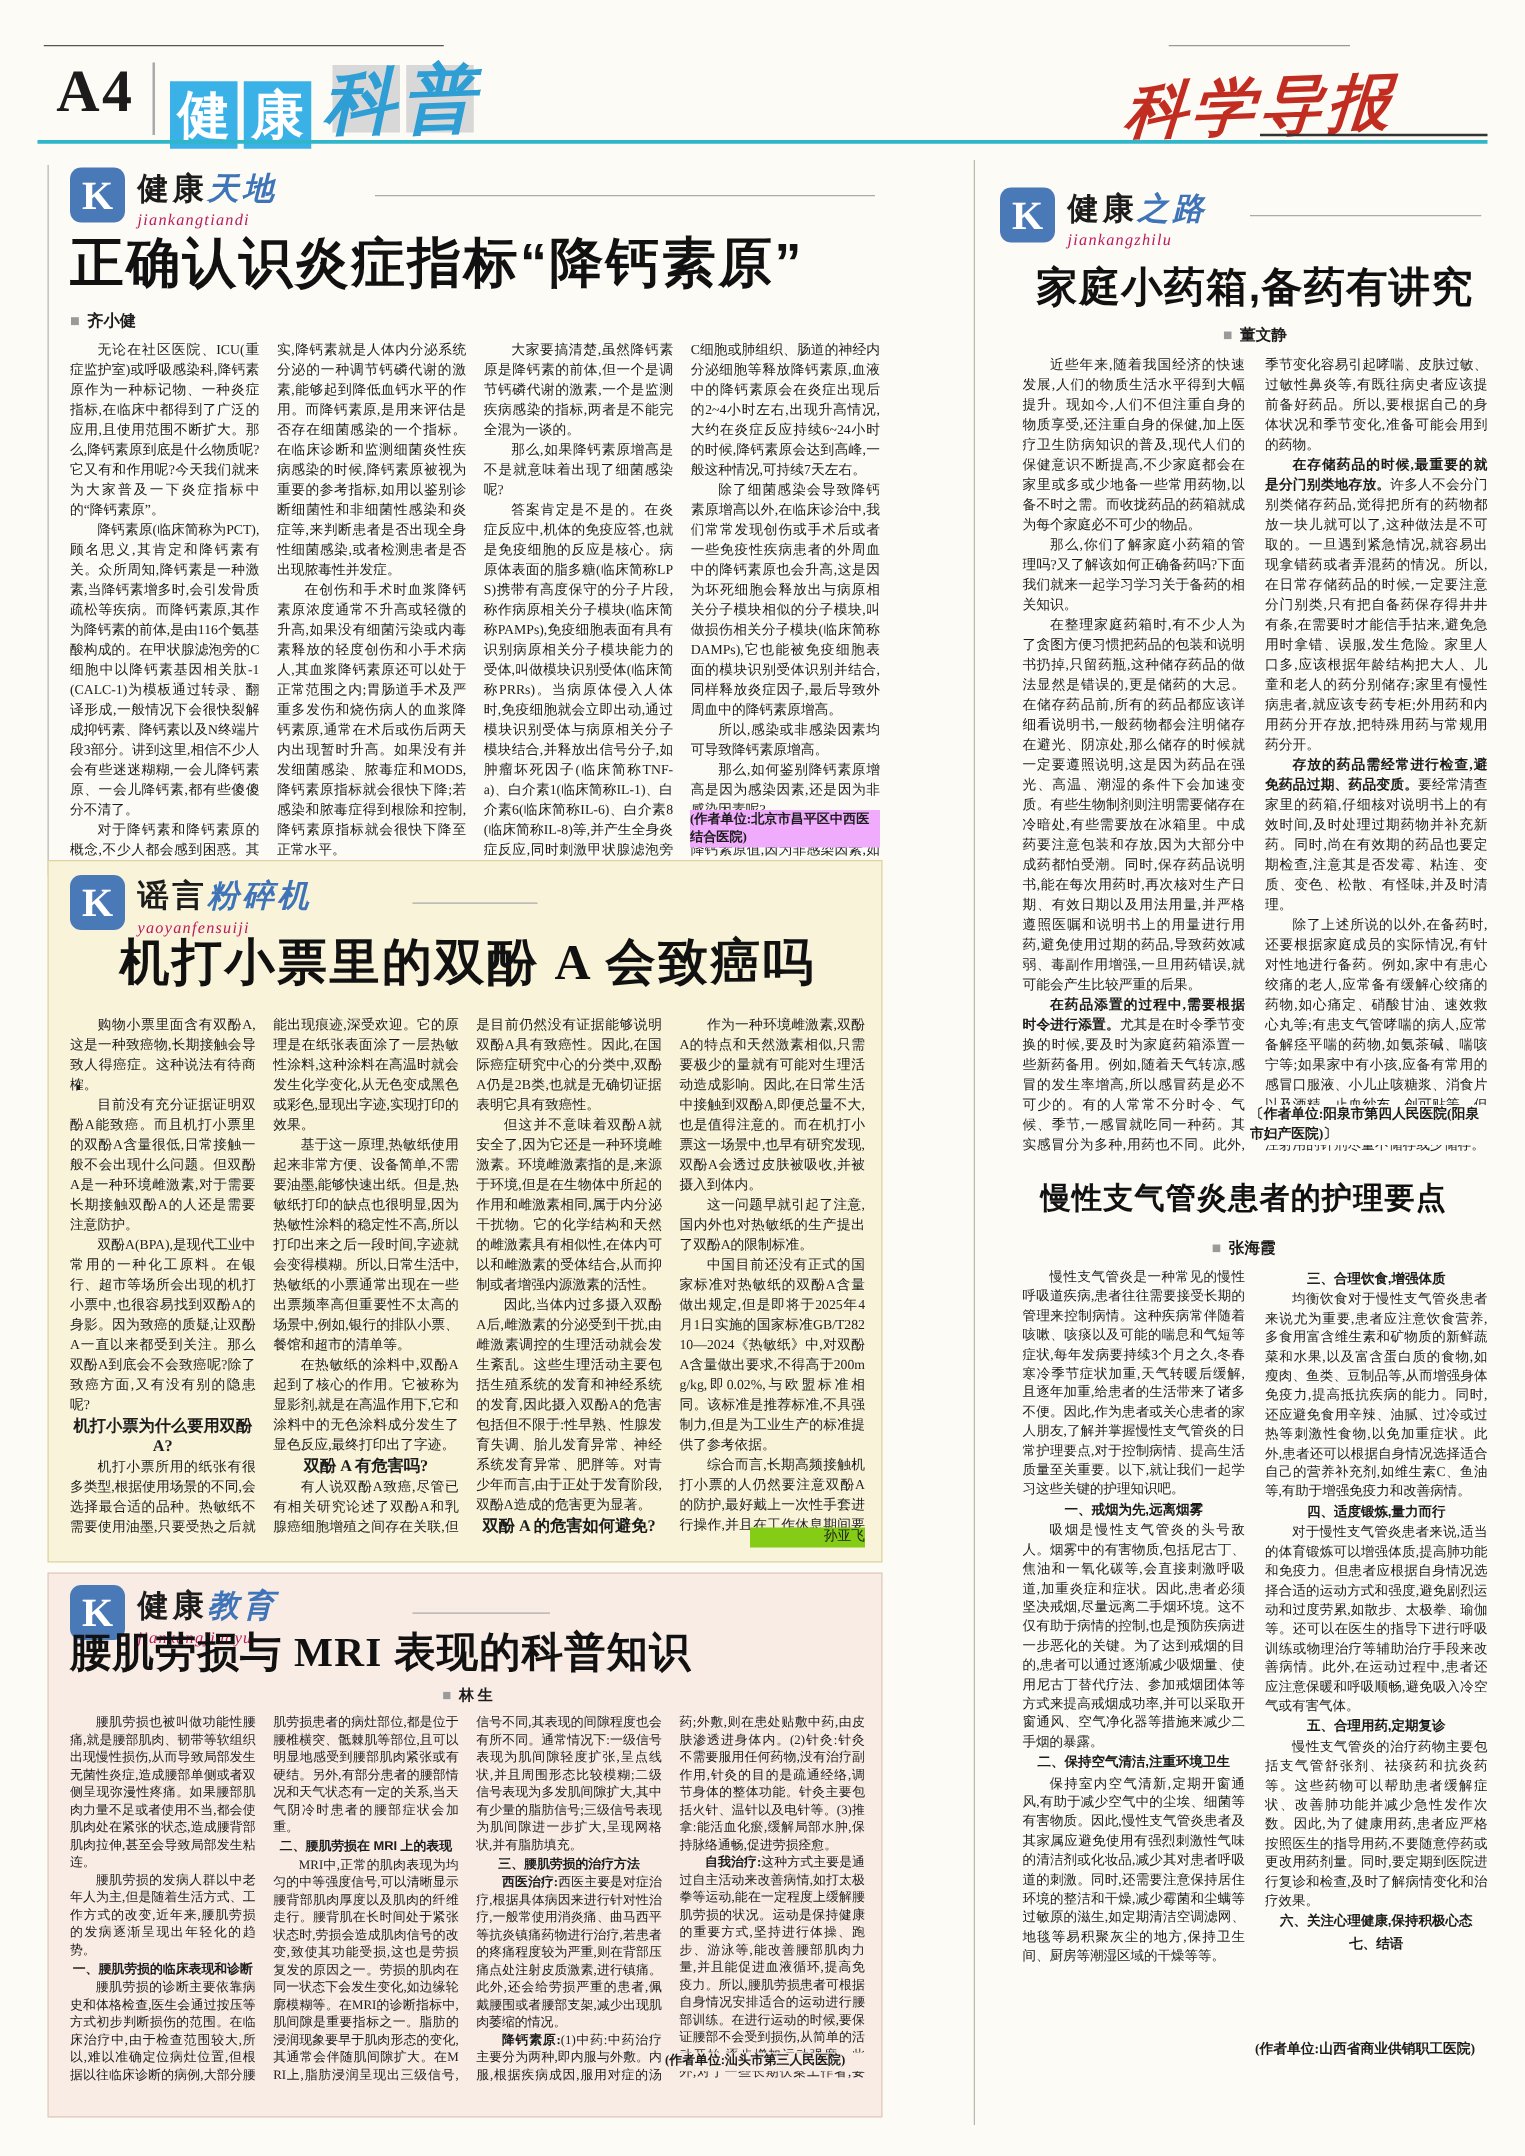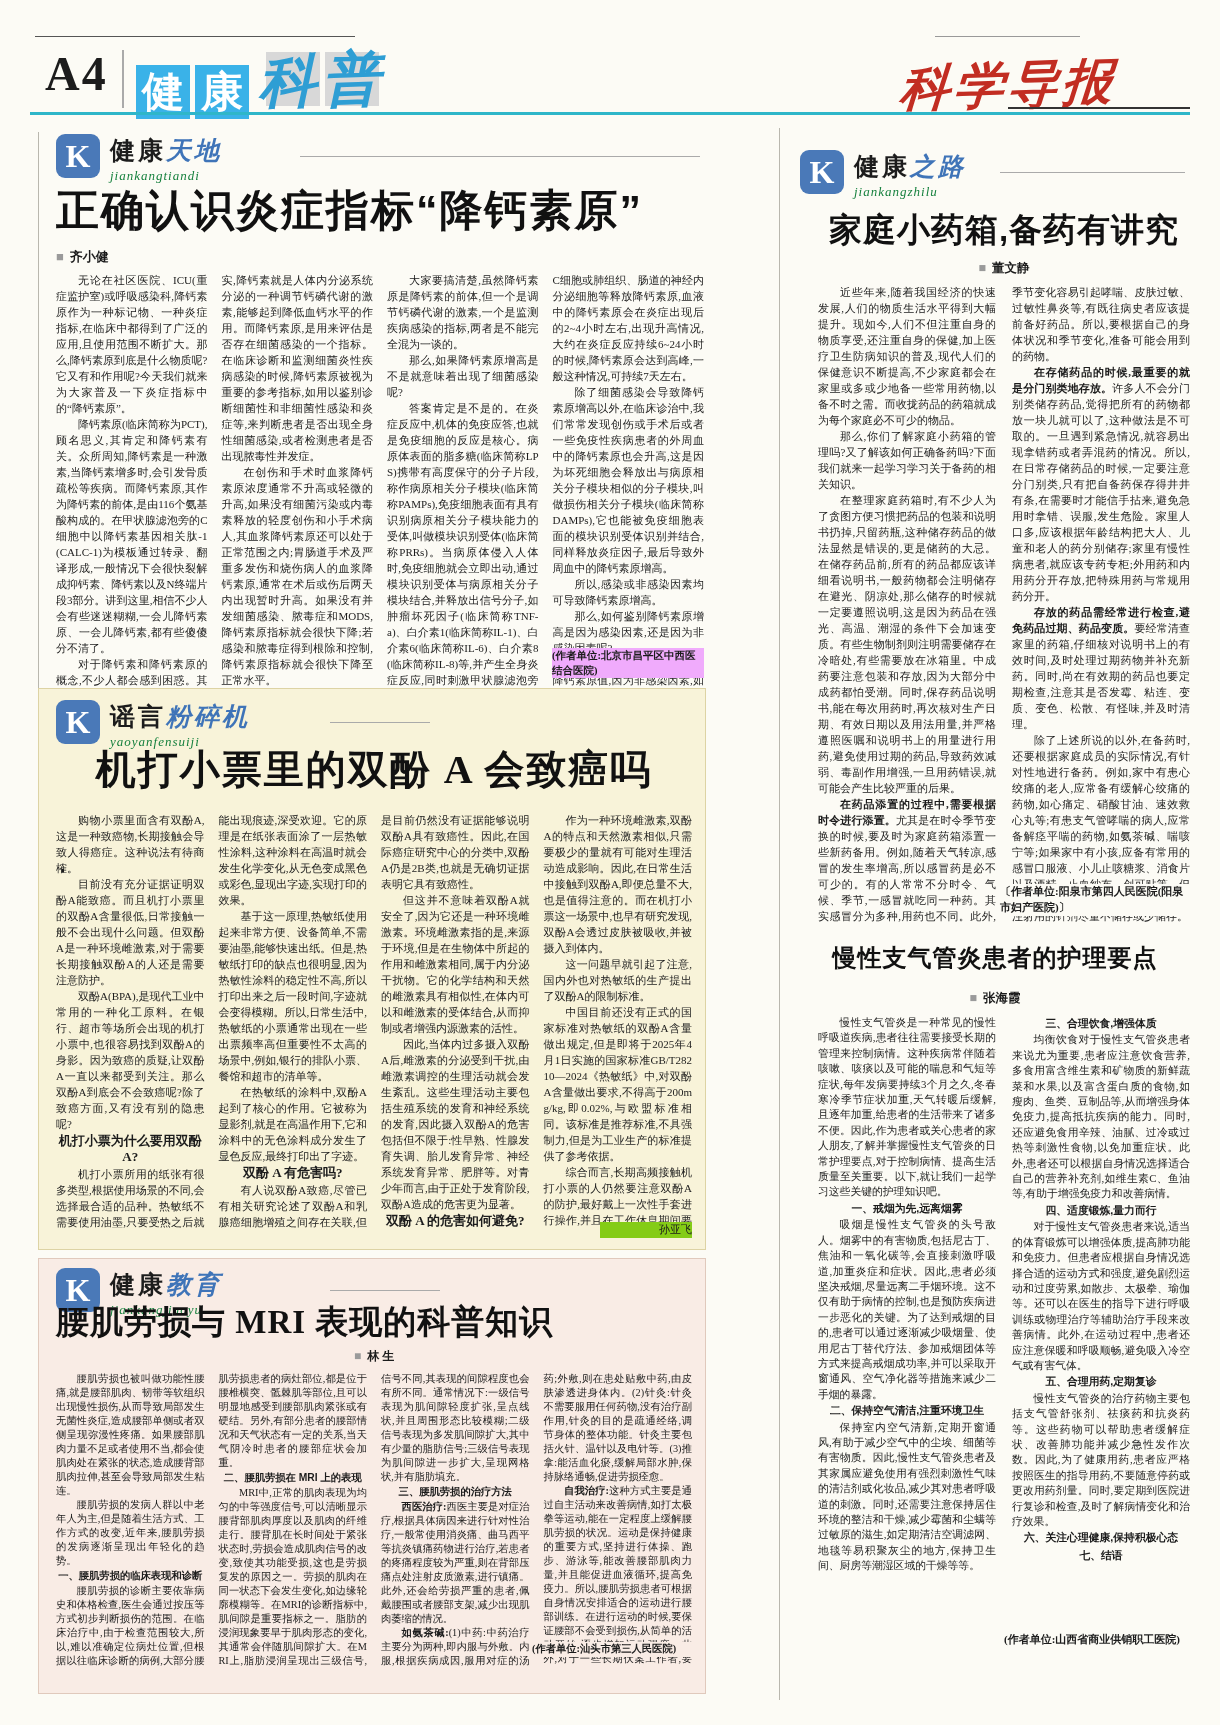--- a/index.html
+++ b/index.html
@@ -23,21 +23,21 @@
   .tealband{position:absolute;left:30px;top:112px;width:1160px;height:3px;background:#2fb6c9;}
 
   
   .badge{position:absolute;display:flex;align-items:flex-start;}
   .badge .k{width:44px;height:44px;background:#4a79b8;border-radius:9px;color:#fff;
             font-family:"Liberation Serif",serif;font-weight:bold;font-size:32px;
             display:flex;align-items:center;justify-content:center;flex:0 0 44px;}
   .badge .names{margin-left:10px;}
   .badge .nm{font-size:25px;font-weight:bold;letter-spacing:3px;white-space:nowrap;}
   .badge .nm .blue{color:#3f74b8;font-style:italic;}
-  .badge .py{font-size:13px;font-style:italic;color:#15803d;margin-top:1px;letter-spacing:1px;}
+  .badge .py{font-size:13px;font-style:italic;color:#be185d;margin-top:1px;letter-spacing:1px;}
 
   .headline-sans{font-family:"Liberation Sans","DejaVu Sans",sans-serif;font-weight:bold;color:#111;white-space:nowrap;}
   .headline-serif{font-family:"Liberation Serif",serif;font-weight:bold;color:#111;white-space:nowrap;}
   .byline{font-size:13px;font-weight:bold;white-space:nowrap;}
   .byline .sq{color:#9a9a9a;margin-right:6px;}
 
   .bodytext{column-gap:14px;text-align:justify;word-break:break-all;overflow:hidden;}
   .bodytext p{margin:0;}
   .para{text-indent:2em;}
   .subhead{text-indent:0;text-align:center;font-weight:bold;font-family:"Liberation Sans",sans-serif;padding:1px 0;}
@@ -200,18 +200,18 @@
 
   <div class="abs bodytext c-art5" style="left:56px;top:1372px;width:636px;height:300px;column-count:4;">
       <p class="para">腰肌劳损也被叫做功能性腰痛,就是腰部肌肉、韧带等软组织出现慢性损伤,从而导致局部发生无菌性炎症,造成腰部单侧或者双侧呈现弥漫性疼痛。如果腰部肌肉力量不足或者使用不当,都会使肌肉处在紧张的状态,造成腰背部肌肉拉伸,甚至会导致局部发生粘连。</p>
       <p class="para">腰肌劳损的发病人群以中老年人为主,但是随着生活方式、工作方式的改变,近年来,腰肌劳损的发病逐渐呈现出年轻化的趋势。</p>
       <p class="subhead">一、腰肌劳损的临床表现和诊断</p>
       <p class="para">腰肌劳损的诊断主要依靠病史和体格检查,医生会通过按压等方式初步判断损伤的范围。在临床治疗中,由于检查范围较大,所以,难以准确定位病灶位置,但根据以往临床诊断的病例,大部分腰肌劳损患者的病灶部位,都是位于腰椎横突、骶棘肌等部位,且可以明显地感受到腰部肌肉紧张或有硬结。另外,有部分患者的腰部情况和天气状态有一定的关系,当天气阴冷时患者的腰部症状会加重。</p>
       <p class="subhead">二、腰肌劳损在 MRI 上的表现</p>
       <p class="para">MRI中,正常的肌肉表现为均匀的中等强度信号,可以清晰显示腰背部肌肉厚度以及肌肉的纤维走行。腰背肌在长时间处于紧张状态时,劳损会造成肌肉信号的改变,致使其功能受损,这也是劳损复发的原因之一。劳损的肌肉在同一状态下会发生变化,如边缘轮廓模糊等。在MRI的诊断指标中,肌间隙是重要指标之一。脂肪的浸润现象要早于肌肉形态的变化,其通常会伴随肌间隙扩大。在MRI上,脂肪浸润呈现出三级信号,信号不同,其表现的间隙程度也会有所不同。通常情况下:一级信号表现为肌间隙轻度扩张,呈点线状,并且周围形态比较模糊;二级信号表现为多发肌间隙扩大,其中有少量的脂肪信号;三级信号表现为肌间隙进一步扩大,呈现网格状,并有脂肪填充。</p>
       <p class="subhead">三、腰肌劳损的治疗方法</p>
       <p class="para"><b>西医治疗:</b>西医主要是对症治疗,根据具体病因来进行针对性治疗,一般常使用消炎痛、曲马西平等抗炎镇痛药物进行治疗,若患者的疼痛程度较为严重,则在背部压痛点处注射皮质激素,进行镇痛。此外,还会给劳损严重的患者,佩戴腰围或者腰部支架,减少出现肌肉萎缩的情况。</p>
-      <p class="para"><b>如氨茶碱:</b>(1)中药:中药治疗主要分为两种,即内服与外敷。内服,根据疾病成因,服用对症的汤药;外敷,则在患处贴敷中药,由皮肤渗透进身体内。(2)针灸:针灸不需要服用任何药物,没有治疗副作用,针灸的目的是疏通经络,调节身体的整体功能。针灸主要包括火针、温针以及电针等。(3)推拿:能活血化瘀,缓解局部水肿,保持脉络通畅,促进劳损痊愈。</p>
+      <p class="para"><b>降钙素原:</b>(1)中药:中药治疗主要分为两种,即内服与外敷。内服,根据疾病成因,服用对症的汤药;外敷,则在患处贴敷中药,由皮肤渗透进身体内。(2)针灸:针灸不需要服用任何药物,没有治疗副作用,针灸的目的是疏通经络,调节身体的整体功能。针灸主要包括火针、温针以及电针等。(3)推拿:能活血化瘀,缓解局部水肿,保持脉络通畅,促进劳损痊愈。</p>
       <p class="para"><b>自我治疗:</b>这种方式主要是通过自主活动来改善病情,如打太极拳等运动,能在一定程度上缓解腰肌劳损的状况。运动是保持健康的重要方式,坚持进行体操、跑步、游泳等,能改善腰部肌肉力量,并且能促进血液循环,提高免疫力。所以,腰肌劳损患者可根据自身情况安排适合的运动进行腰部训练。在进行运动的时候,要保证腰部不会受到损伤,从简单的活动开始,逐步增加运动强度。此外,对于一些长期伏案工作者,要定时站立行走,避免长期保持一个固定的姿势,导致腰部生理性弯曲。</p>
     </div>
   <div class="author-pin" style="left:532px;top:1642px;width:160px;font-size:10.3px;background:#f9ece5;">(作者单位:汕头市第三人民医院)</div>
 
 </div>
 
 </body></html>

